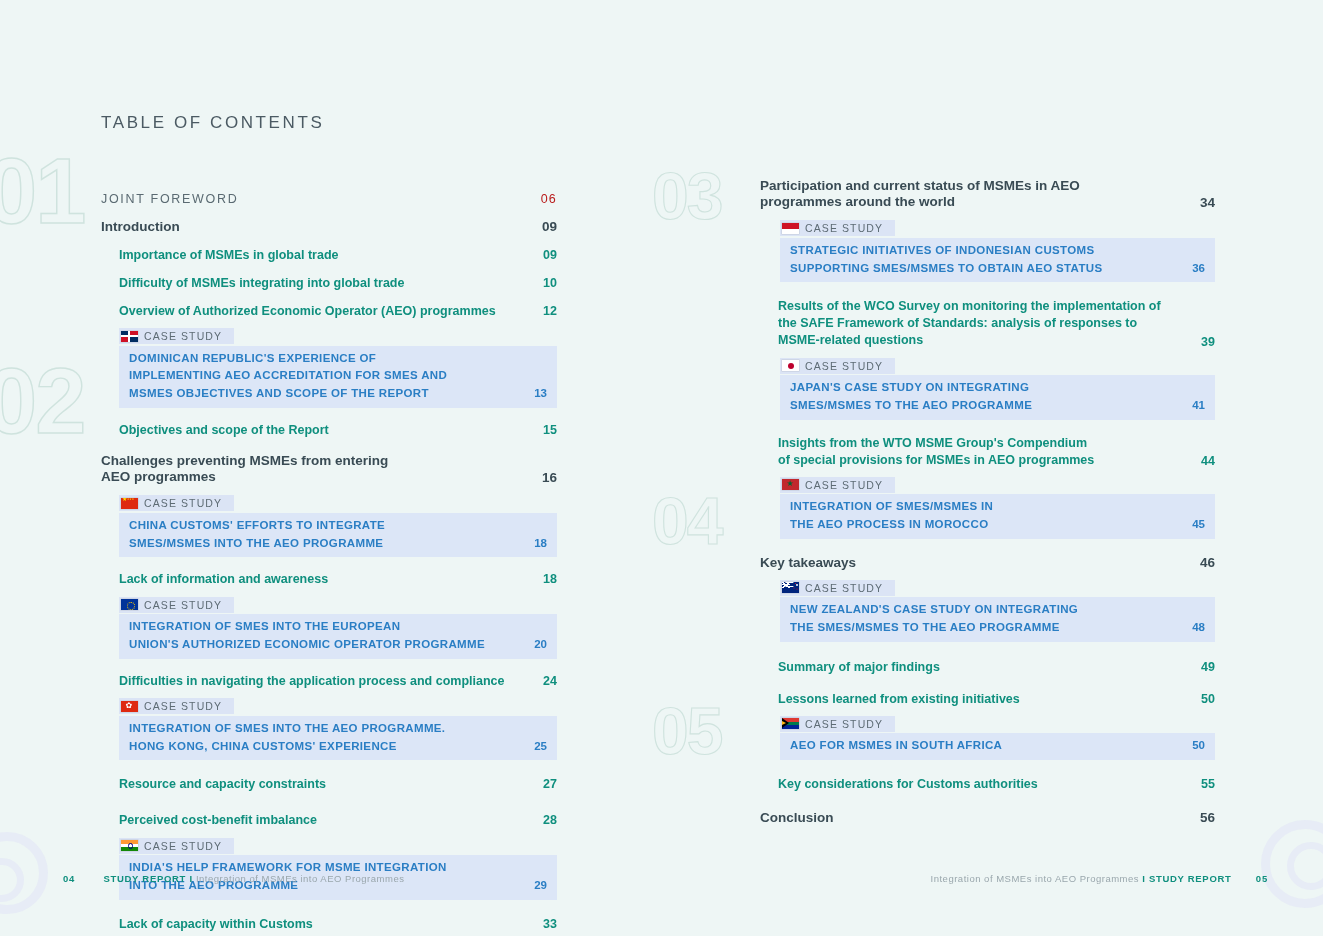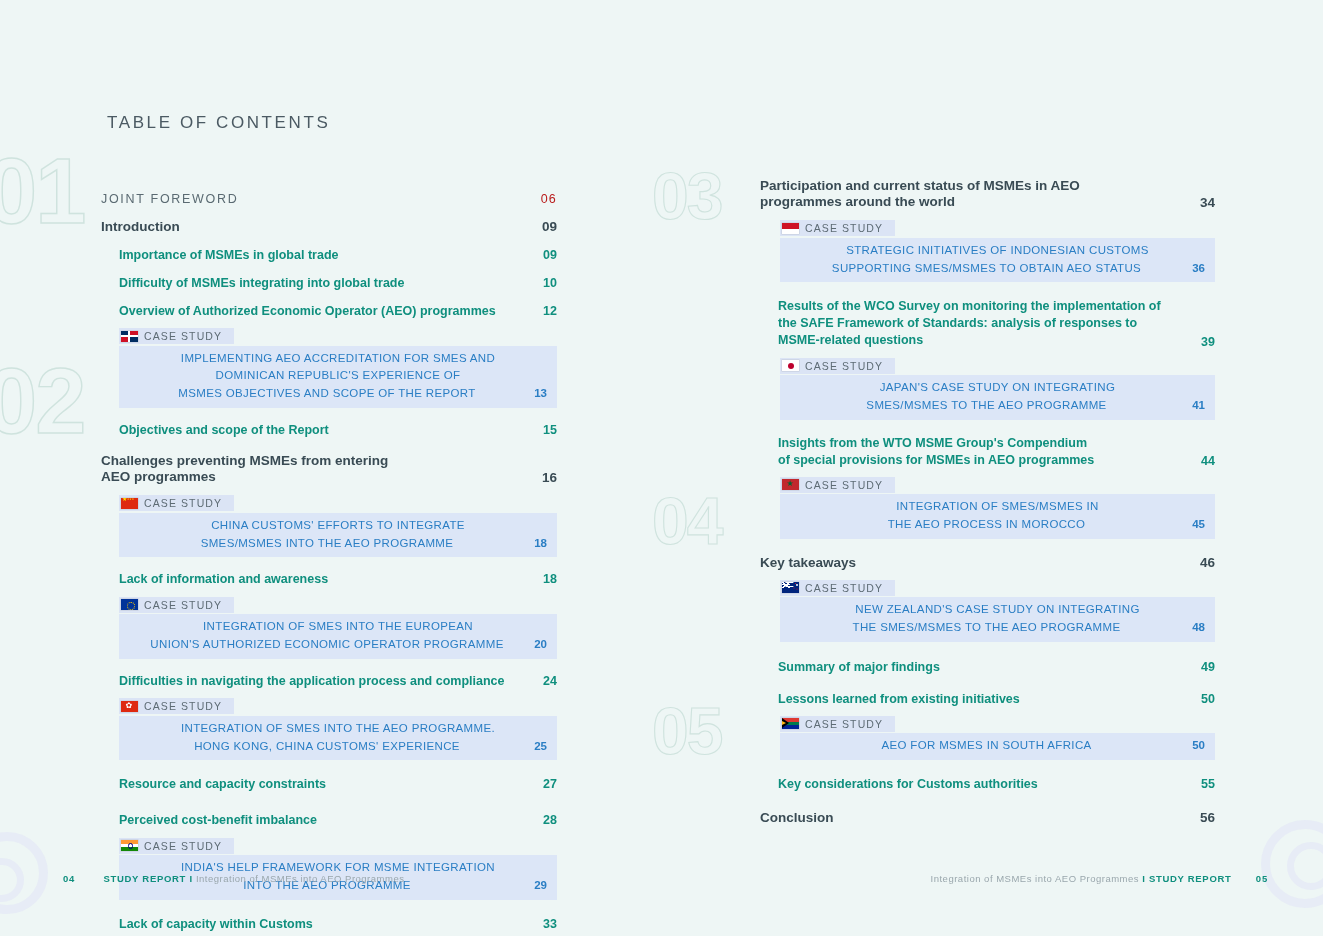--- a/index.html
+++ b/index.html
@@ -31,21 +31,21 @@
 
   
   .spiral{position:absolute;border-radius:50%;border:9px solid #e4e8f6;opacity:.75;}
   .sp-a{left:-34px;bottom:22px;width:64px;height:64px;}
   .sp-b{left:-20px;bottom:34px;width:30px;height:30px;border-width:7px;}
   .sp-c{right:-26px;bottom:28px;width:70px;height:70px;}
   .sp-d{right:-12px;bottom:46px;width:34px;height:34px;border-width:7px;}
 
   
   .toc-title{
-    position:absolute;left:107px;top:113px;
+    position:absolute;left:101px;top:113px;
     font-size:17px;letter-spacing:2.6px;color:#4b5a63;font-weight:400;
   }
 
   .col{position:absolute;}
   #colL{left:101px;top:152px;width:456px;}
   #colR{left:760px;top:178px;width:455px;}
 
   .row{position:relative;display:flex;align-items:baseline;}
   .row .lbl{flex:1 1 auto;}
   .row .pg{flex:0 0 auto;text-align:right;min-width:24px;}
@@ -72,22 +72,22 @@
     background:#dbe4f5;padding:2px 12px 2px 2px;
   }
   .case-head .cs-label{font-size:10.5px;letter-spacing:1.1px;color:#5d6b74;}
   .case-body{
     background:#dce6f7;
     padding:4px 10px 5px 10px;
     display:block;
   }
   .case-line{display:flex;align-items:baseline;}
   .case-line .lbl{
-    flex:1 1 auto;font-size:11.5px;font-weight:400;letter-spacing:.35px;
-    color:#2a7ec4;line-height:1.55;text-transform:uppercase;text-align:center;
+    flex:1 1 auto;font-size:11.5px;font-weight:700;letter-spacing:.35px;
+    color:#2a7ec4;line-height:1.55;text-transform:uppercase;
   }
   .case-line .pg{flex:0 0 auto;font-size:11.5px;font-weight:700;color:#2a7ec4;text-align:right;min-width:22px;}
 
   
   #colR .case{padding-left:20px;}
   #colR .entry-sub{padding-left:18px;}
 
   
   .flag{width:17px;height:11px;display:inline-block;position:relative;overflow:hidden;
         box-shadow:0 0 0 .5px rgba(0,0,0,.12);flex:0 0 auto;}
@@ -191,24 +191,24 @@
     <div class="case">
       <div class="case-head">
         <span class="flag fl-do">
             <i></i>
             <u></u>
           </span>
         <span class="cs-label">CASE STUDY</span>
       </div>
       <div class="case-body">
         <div class="case-line">
+            <span class="lbl">DOMINICAN REPUBLIC'S EXPERIENCE OF</span>
+          </div>
+        <div class="case-line">
             <span class="lbl">IMPLEMENTING AEO ACCREDITATION FOR SMES AND</span>
-          </div>
-        <div class="case-line">
-            <span class="lbl">DOMINICAN REPUBLIC'S EXPERIENCE OF</span>
           </div>
         <div class="case-line">
           <span class="lbl">MSMES OBJECTIVES AND SCOPE OF THE REPORT</span>
           <span class="pg">13</span>
         </div>
       </div>
     </div>
 
     <div class="row entry-sub" style="margin-top:14px;margin-bottom:14px;">
       <span class="lbl">Objectives and scope of the Report</span>

